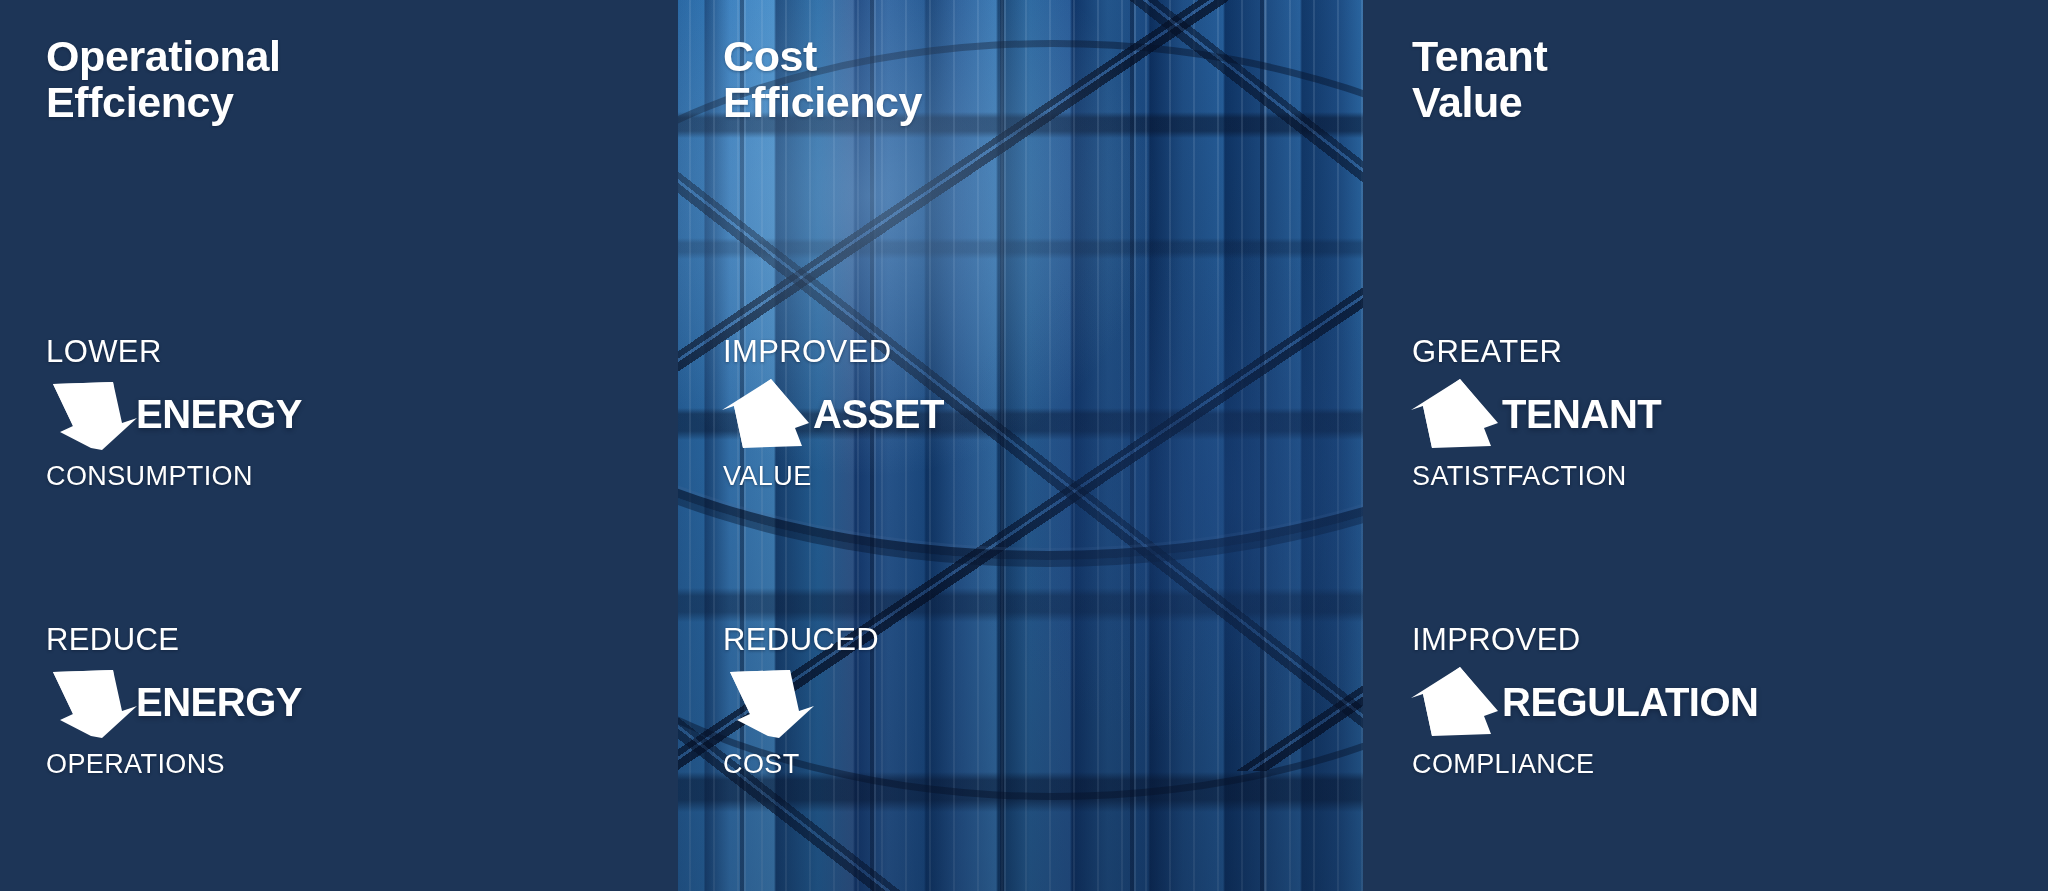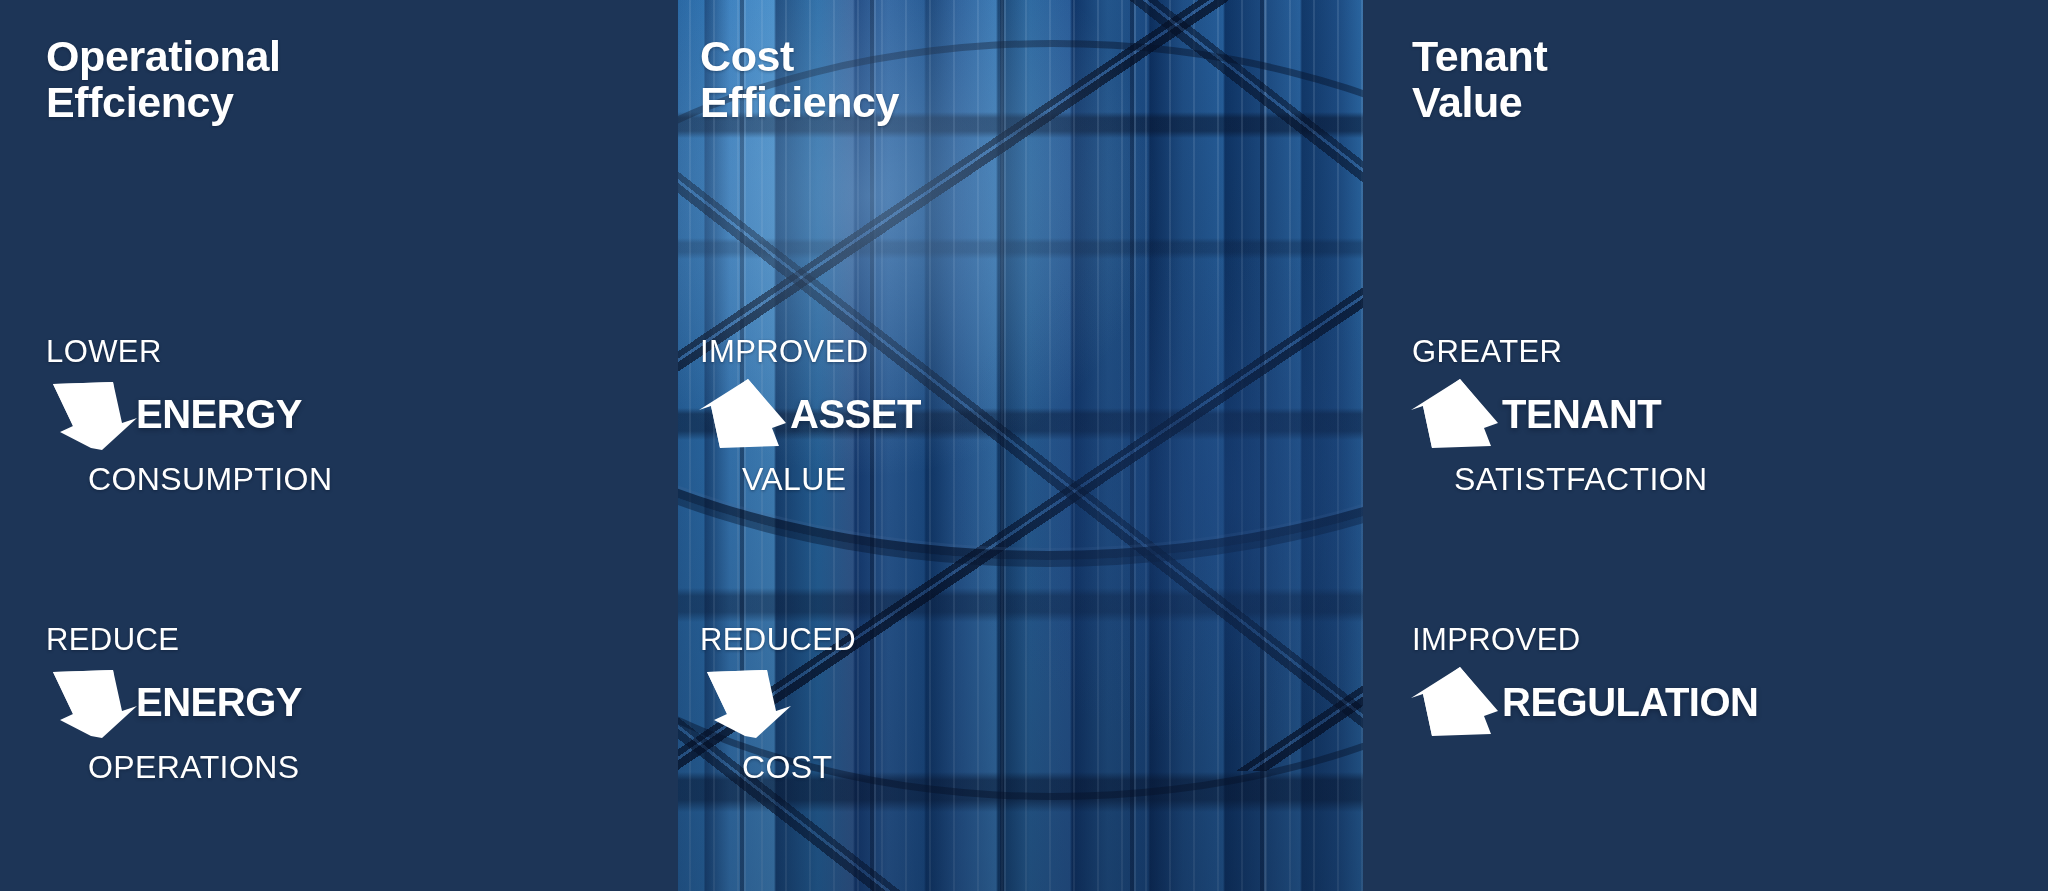--- a/index.html
+++ b/index.html
@@ -124,21 +124,21 @@
       linear-gradient(180deg, rgba(10,28,58,0.05), rgba(6,18,42,0.35));
   }
 
   
   .col {
     position:absolute;
     top:0; height:670px;
     padding-left:46px;
   }
   .col-left   { left:0px;    width:678px; }
-  .col-mid    { left:648px;  width:685px; padding-left:40px; }
+  .col-mid    { left:671px;  width:685px; padding-left:40px; }
   .col-right  { left:1363px; width:685px; padding-left:46px; }
 
   .col-title {
     position:absolute;
     top:34px; left:inherit;
     color:#ffffff;
     font-size:43px;
     font-weight:bold;
     line-height:1.06;
     letter-spacing:-0.4px;
@@ -181,27 +181,26 @@
     margin-right:-6px;
   }
   .stat-word {
     font-size:40px;
     font-weight:bold;
     letter-spacing:-0.5px;
     line-height:1;
     text-shadow:0 2px 5px rgba(4,14,32,0.38);
   }
   .stat-post {
-    font-size:32px;
+    font-size:27px;
     font-weight:400;
     letter-spacing:0.4px;
     line-height:1;
     margin-top:11px;
     text-shadow:0 1px 3px rgba(4,14,32,0.40);
-    margin-left:42px;
   }
 </style>
 </head>
 <body>
 
 <div id="stage">
 
   <div class="photo-panel">
     <div class="photo-layer pl-bands"></div>
     <div class="photo-layer pl-floors"></div>
@@ -289,16 +288,17 @@
 
     <div class="stat stat-b">
       <div class="stat-pre">IMPROVED</div>
       <div class="stat-main">
         <svg class="stat-arrow" viewBox="0 0 98 76">
           <polygon fill="#ffffff" points="50,3 88,47 74,52 81,70 22,72 13,30 1,34"></polygon>
           <polygon fill="#ffffff" opacity="0.92" points="50,3 84,44 22,72 13,30"></polygon>
         </svg>
         <span class="stat-word">REGULATION</span>
       </div>
+      <div class="stat-post">COMPLIANCE</div>
     </div>
   </div>
 
 </div>
 
 </body></html>

